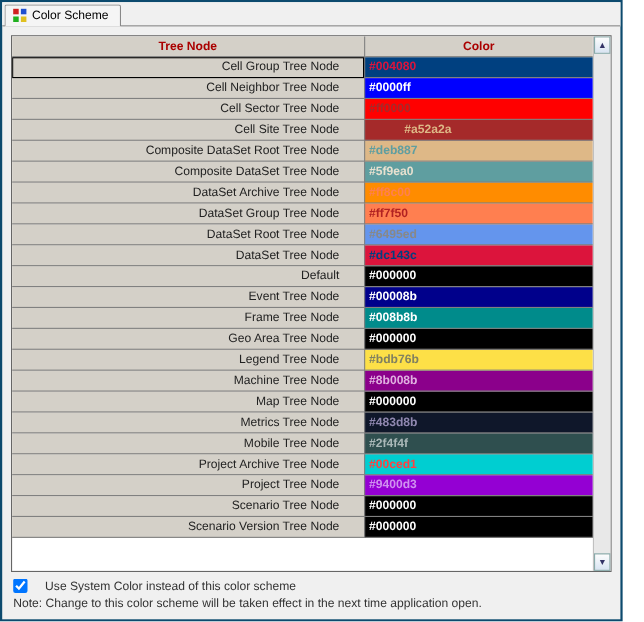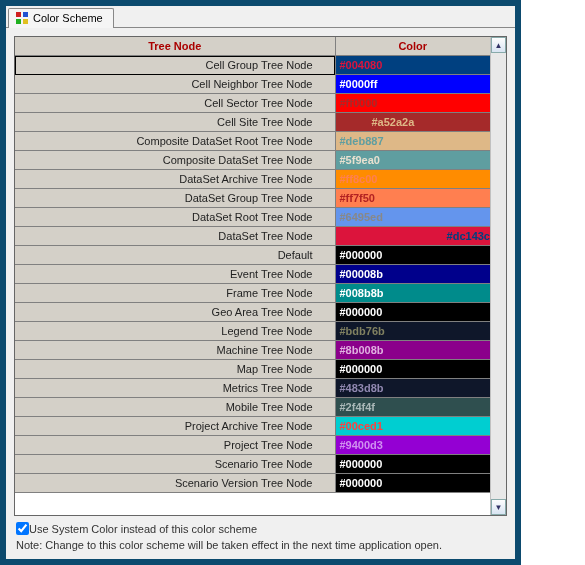--- a/index.html
+++ b/index.html
@@ -5,22 +5,22 @@
   * { box-sizing: border-box; }
   html, body {
     margin: 0; padding: 0;
     font-family: Tahoma, "Segoe UI", Arial, sans-serif;
     font-size: 11px;
     background: #fff;
     width: 585px; height: 565px;
     overflow: hidden;
   }
   .window {
-    border: 6px solid #0c4a6e;
-    width: 521px; height: 565px;
+    border: 2px solid #0c4a6e;
+    width: 566px; height: 565px;
     display: flex; flex-direction: column;
     background: #f0f0f0;
   }
   .tabbar {
     background: #f0f0f0;
     padding: 0 0 0 2px;
     height: 22px;
     border-bottom: 1px solid #888;
     display: flex;
     align-items: flex-end;
@@ -109,21 +109,21 @@
     border: 1px solid #8aa;
     display:flex; align-items:center; justify-content:center;
     font-size: 8px; color:#336;
   }
   .sb-track { flex:1; background:#e8e8e8; }
   .footer {
     padding: 0 2px;
     display:flex; flex-direction:column; gap:4px;
     color:#333;
   }
-  .chk-row { display:flex; align-items:center; gap:0; }
+  .chk-row { display:flex; align-items:center; gap:16px; }
   input[type="checkbox"] { margin:0; width:13px; height:13px; }
 </style>
 </head>
 <body>
 
 <div class="window">
 
   <div class="tabbar">
     <div class="tab">
       <span class="tab-icon">
@@ -181,41 +181,41 @@
               <tr>
                 <td class="node">DataSet Group Tree Node</td>
                 <td class="swatch" style="background: rgb(255, 127, 80); color: rgb(178, 34, 34);">#ff7f50</td>
               </tr>
               <tr>
                 <td class="node">DataSet Root Tree Node</td>
                 <td class="swatch" style="background: rgb(100, 149, 237); color: rgb(136, 136, 136);">#6495ed</td>
               </tr>
               <tr>
                 <td class="node">DataSet Tree Node</td>
-                <td class="swatch" style="background: rgb(220, 20, 60); color: rgb(0, 64, 128); text-align: right;">#dc143c</td>
+                <td class="swatch" style="background: rgb(220, 20, 60); color: rgb(0, 64, 128);">#dc143c</td>
               </tr>
               <tr>
                 <td class="node">Default</td>
                 <td class="swatch" style="background: rgb(0, 0, 0); color: rgb(255, 255, 255);">#000000</td>
               </tr>
               <tr>
                 <td class="node">Event Tree Node</td>
                 <td class="swatch" style="background: rgb(0, 0, 139); color: rgb(255, 255, 255);">#00008b</td>
               </tr>
               <tr>
                 <td class="node">Frame Tree Node</td>
                 <td class="swatch" style="background: rgb(0, 139, 139); color: rgb(255, 255, 255);">#008b8b</td>
               </tr>
               <tr>
                 <td class="node">Geo Area Tree Node</td>
                 <td class="swatch" style="background: rgb(0, 0, 0); color: rgb(255, 255, 255);">#000000</td>
               </tr>
               <tr>
                 <td class="node">Legend Tree Node</td>
-                <td class="swatch" style="background: #0f172a; color: rgb(128, 128, 96);">#bdb76b</td>
+                <td class="swatch" style="background: #fde047; color: rgb(128, 128, 96);">#bdb76b</td>
               </tr>
               <tr>
                 <td class="node">Machine Tree Node</td>
                 <td class="swatch" style="background: rgb(139, 0, 139); color: rgb(224, 176, 224);">#8b008b</td>
               </tr>
               <tr>
                 <td class="node">Map Tree Node</td>
                 <td class="swatch" style="background: rgb(0, 0, 0); color: rgb(255, 255, 255);">#000000</td>
               </tr>
               <tr>

